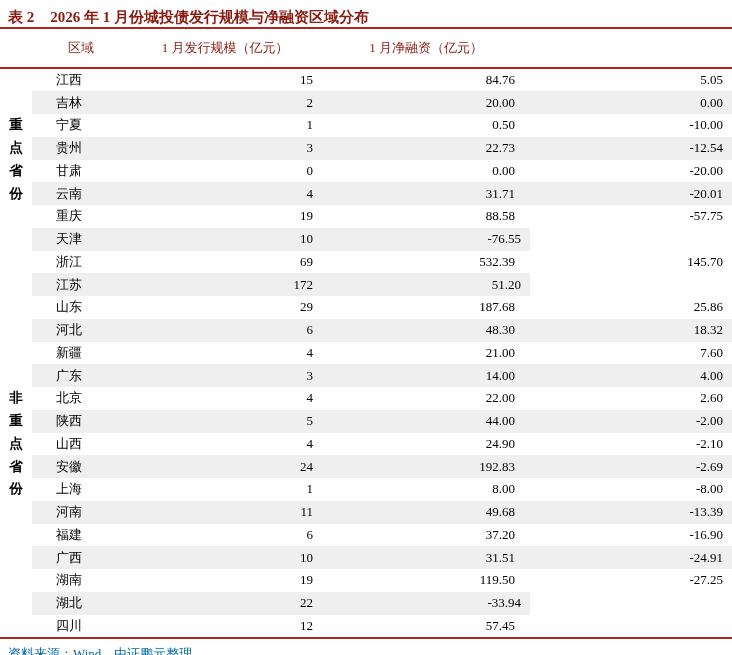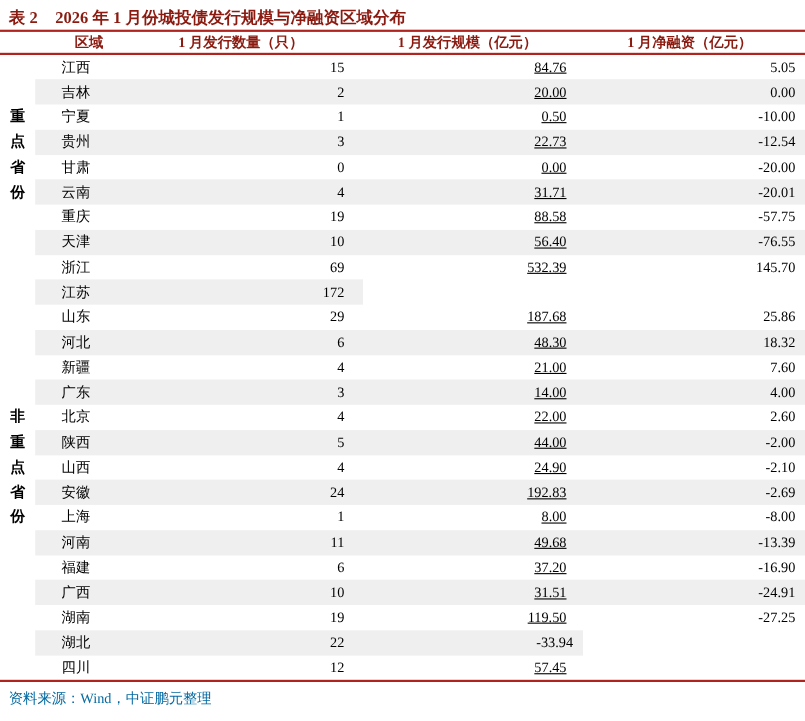--- a/index.html
+++ b/index.html
@@ -25,43 +25,43 @@
   .rule{width:732px;border:0;margin:0;padding:0;background:var(--rule,#B02420);}
   .rule-top{height:2px;}
   .rule-mid{height:1.5px;}
   .rule-bottom{height:2px;}
   .grid-row{
     display:grid;
     grid-template-columns:32px 98px 200px 200px 202px;
     align-items:center;
   }
   .header-row{
-    height:19px;
-    font-weight:bold;
+    height:38px;
+    font-weight:normal;
     font-size:13px;
     color:var(--accent_text,#8B1A10);
   }
   .header-row .cell{text-align:center;}
   .header-row .h-count{padding-right:22px;}
   .header-row .h-scale{padding-right:10px;}
   .header-row .h-net{padding-right:8px;}
   .tbody{display:block;}
   .row{height:22.76px;font-size:13px;}
   .row .cell{height:100%;display:flex;align-items:center;box-sizing:border-box;}
   .row.striped .cell:not(.gutter){background:var(--stripe,#EFEFEF);}
   .cell.gutter{
     justify-content:center;
     font-weight:bold;
     font-size:13.5px;
     color:#000;
   }
   .cell.region{padding-left:24px;}
   .cell.num{justify-content:flex-end;}
   .cell.c-count{padding-right:17px;}
-  .cell.c-scale{padding-right:15px;text-decoration:underline;}
+  .cell.c-scale{padding-right:15px;}
   .cell.c-net{padding-right:9px;}
   .source{
     padding:6px 0 0 8px;
     font-size:13px;
     color:#0369a1;
   }
 </style>
 </head>
 <body>
 
@@ -69,21 +69,20 @@
 
   <div class="caption">
     <span class="t-label">表 2</span><span class="t-text">2026 年 1 月份城投债发行规模与净融资区域分布</span>
   </div>
 
   <div class="rule rule-top"></div>
 
   <div class="grid-row header-row">
     <div class="cell gutter"></div>
     <div class="cell h-region">区域</div>
-    <div class="cell h-count">1 月发行数量（只）</div>
     <div class="cell h-scale">1 月发行规模（亿元）</div>
     <div class="cell h-net">1 月净融资（亿元）</div>
   </div>
 
   <div class="rule rule-mid"></div>
 
   <div class="tbody" id="tbody">
       <div class="grid-row row">
         <div class="cell gutter"></div>
         <div class="cell region">江西</div>
@@ -130,34 +129,34 @@
         <div class="cell gutter"></div>
         <div class="cell region">重庆</div>
         <div class="cell num c-count">19</div>
         <div class="cell num c-scale">88.58</div>
         <div class="cell num c-net">-57.75</div>
       </div>
       <div class="grid-row row striped">
         <div class="cell gutter"></div>
         <div class="cell region">天津</div>
         <div class="cell num c-count">10</div>
-        <div class="cell num c-scale">56.40</div>
         <div class="cell num c-net">-76.55</div>
       </div>
       <div class="grid-row row">
         <div class="cell gutter"></div>
         <div class="cell region">浙江</div>
         <div class="cell num c-count">69</div>
         <div class="cell num c-scale">532.39</div>
         <div class="cell num c-net">145.70</div>
       </div>
       <div class="grid-row row striped">
         <div class="cell gutter"></div>
         <div class="cell region">江苏</div>
         <div class="cell num c-count">172</div>
+        <div class="cell num c-net">51.20</div>
       </div>
       <div class="grid-row row">
         <div class="cell gutter"></div>
         <div class="cell region">山东</div>
         <div class="cell num c-count">29</div>
         <div class="cell num c-scale">187.68</div>
         <div class="cell num c-net">25.86</div>
       </div>
       <div class="grid-row row striped">
         <div class="cell gutter"></div>

